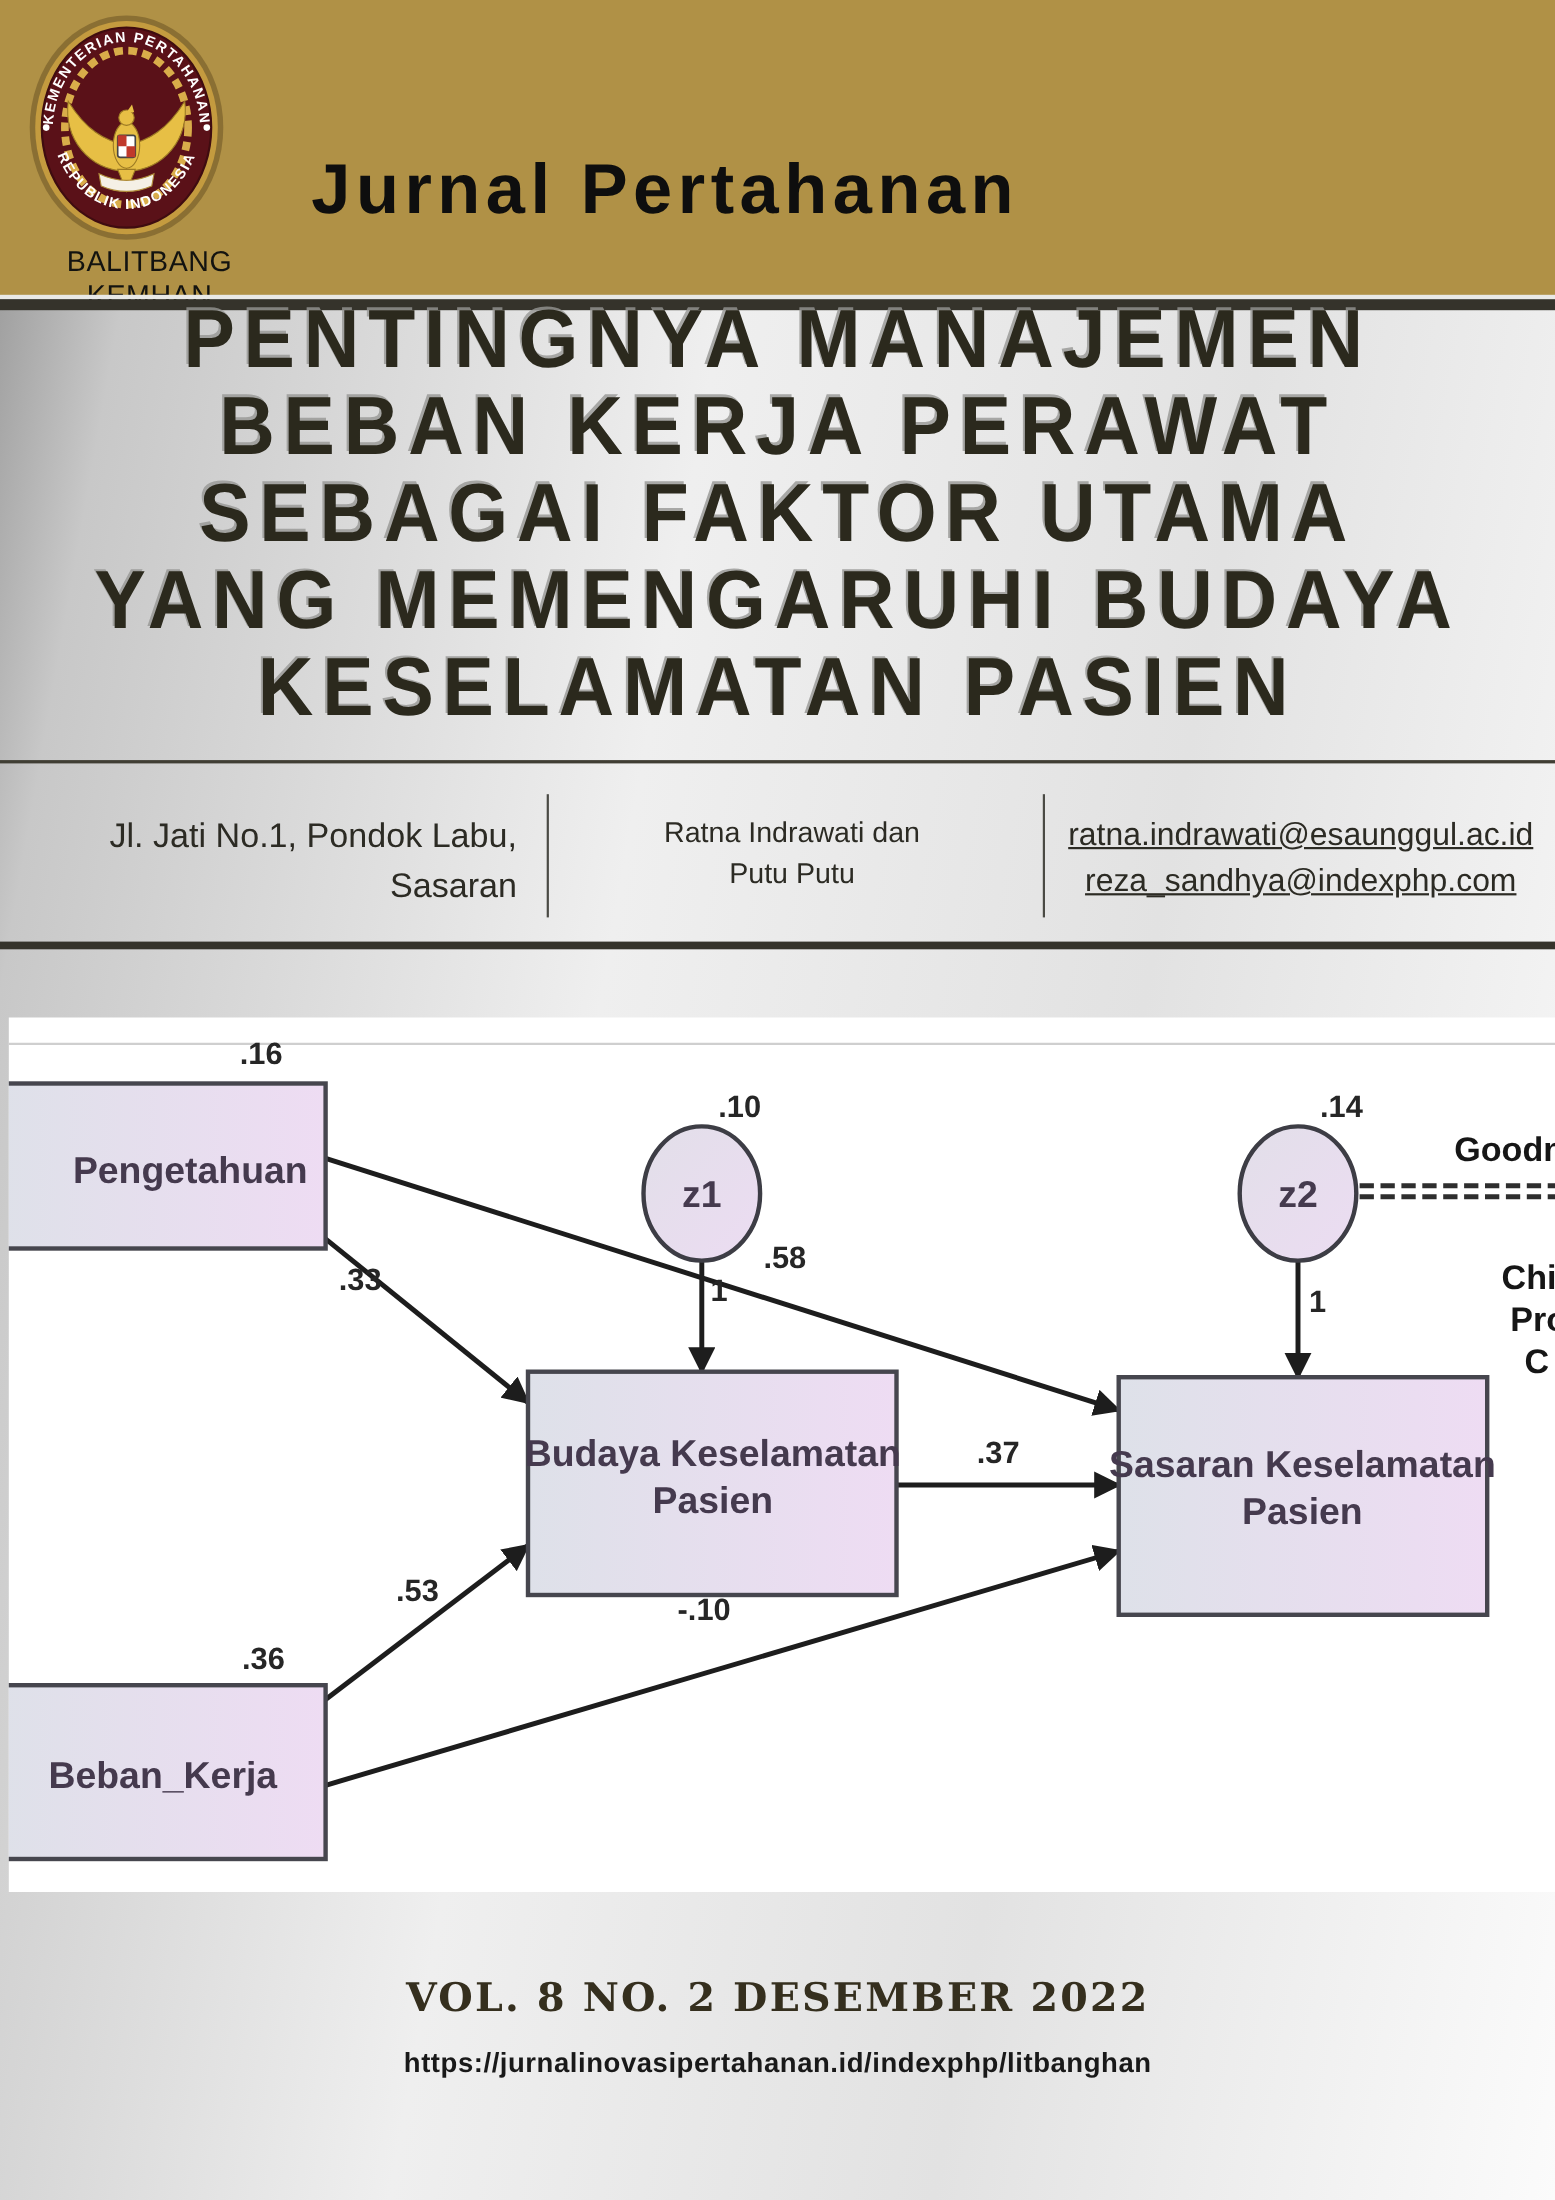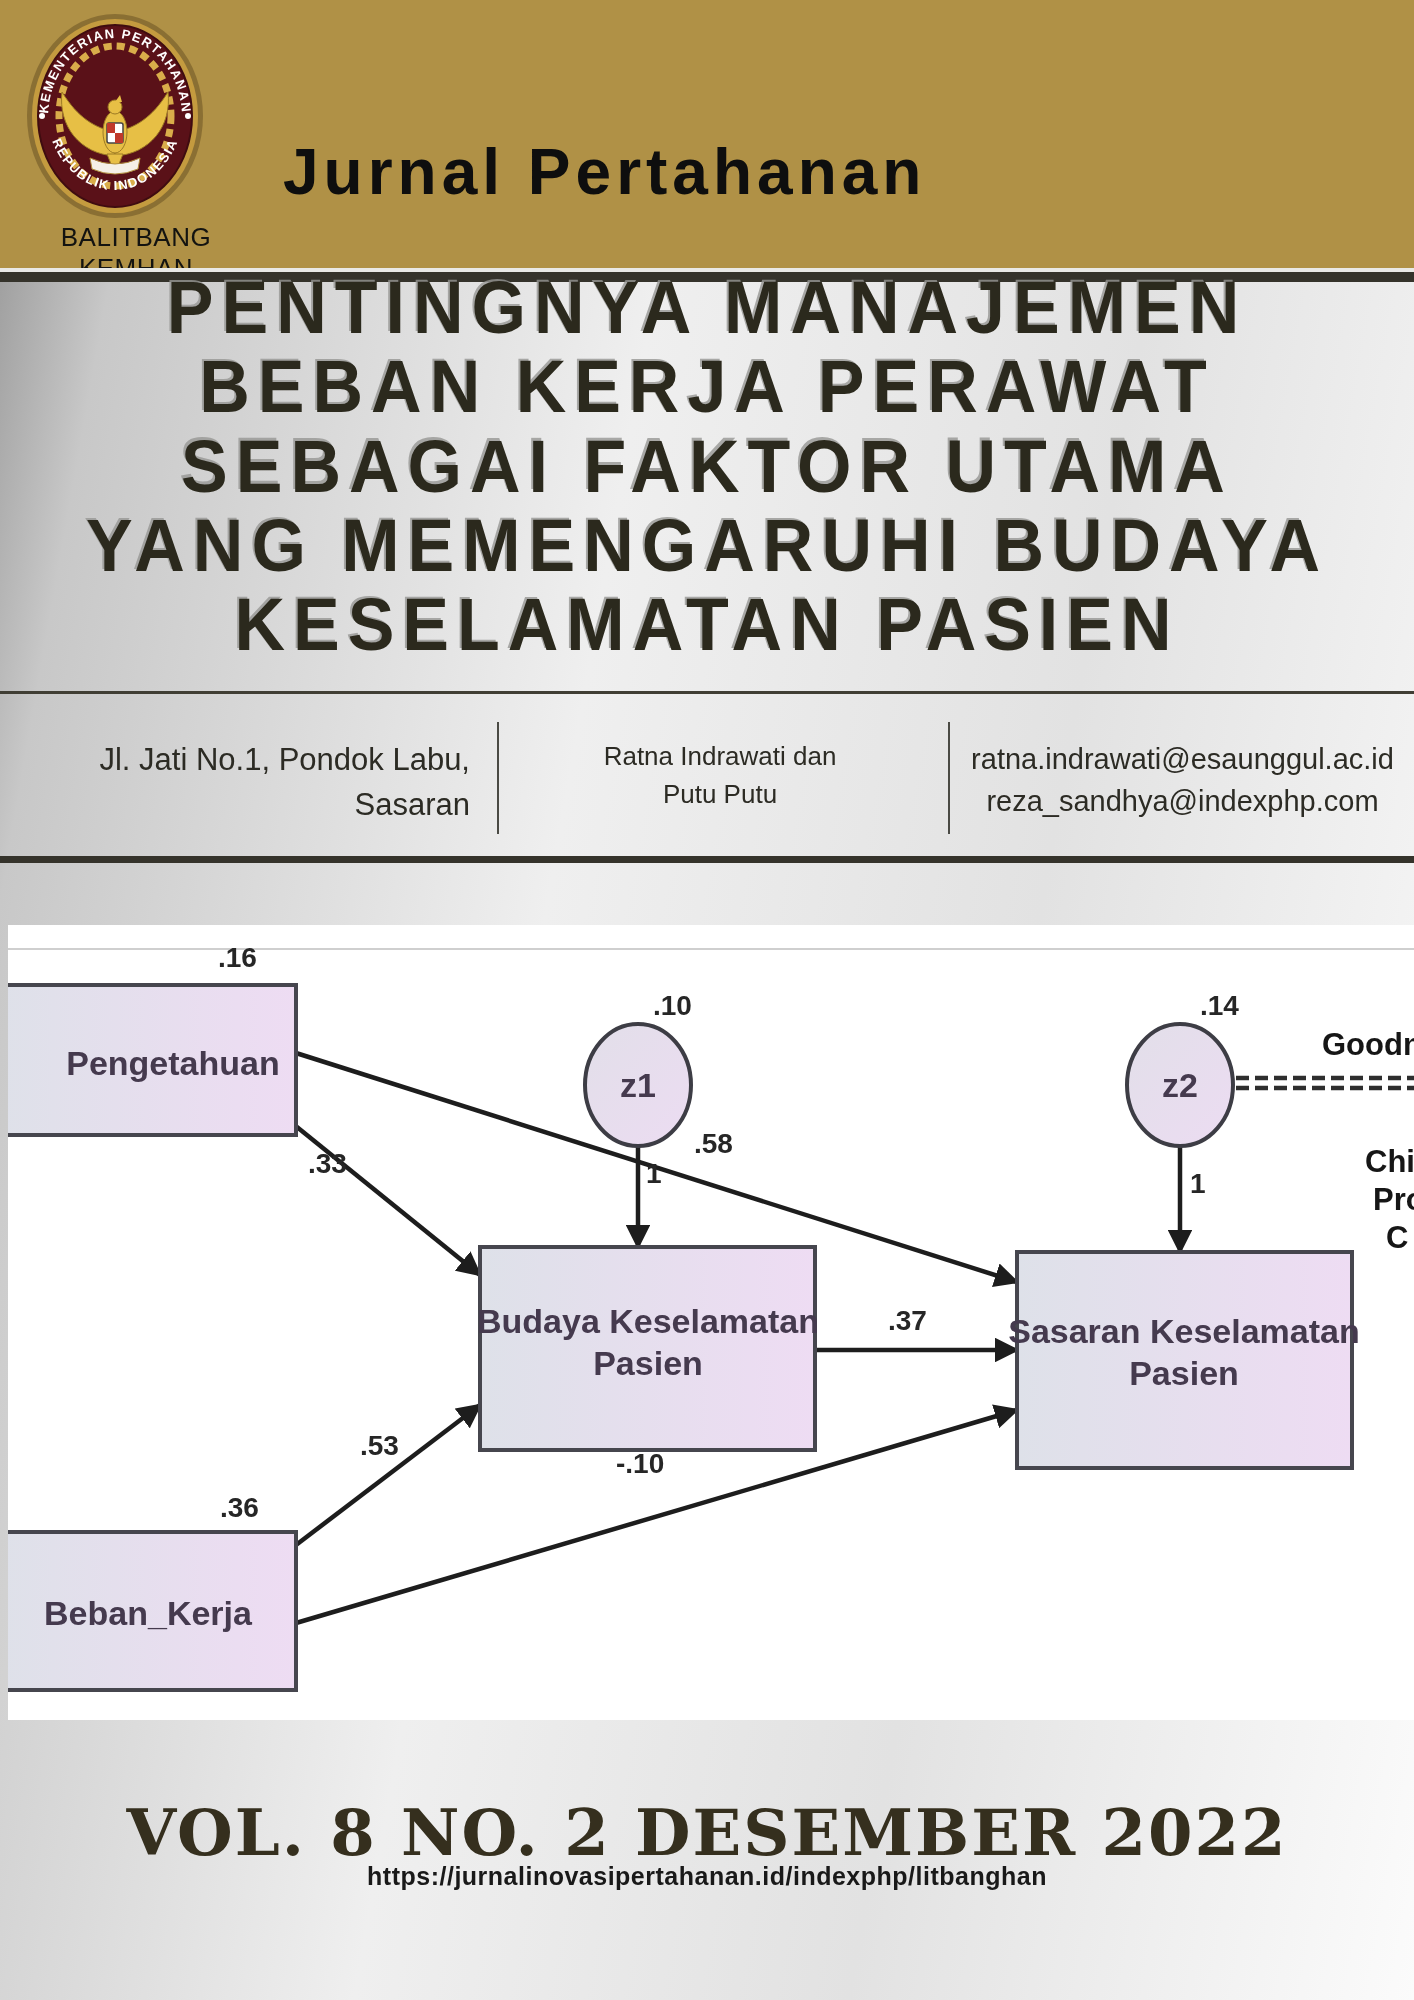--- a/index.html
+++ b/index.html
@@ -26,37 +26,37 @@
   .title-line{font-size:70px;font-weight:bold;line-height:74px;letter-spacing:8px;
               color:#2b291d;text-shadow:-2px -2px 0 rgba(150,150,148,.8);}
 
   .rule-thin{position:absolute;left:0;top:691px;width:1414px;height:3px;background:#403e34;}
   .rule-thick{position:absolute;left:0;top:856px;width:1414px;height:7px;background:#35332b;}
 
   
   .info-col{position:absolute;top:738px;text-align:center;color:#2c2b24;line-height:1.45;}
   .info-address{left:30px;width:440px;font-size:31px;text-align:right;}
   .info-authors{left:515px;width:410px;font-size:26px;}
-  .info-emails{left:955px;width:455px;font-size:29px;}
+  .info-emails{left:955px;width:455px;font-size:29px;text-decoration:underline;}
   .v-div{position:absolute;top:722px;width:2px;height:112px;background:#4a4a44;}
   .v-div1{left:497px;} .v-div2{left:948px;}
 
   
   .diagram{position:absolute;left:8px;top:925px;background:#ffffff;}
   .node-label{font-family:"Liberation Sans",sans-serif;font-size:34px;font-weight:bold;fill:#453a4e;}
   .coef{font-family:"Liberation Sans",sans-serif;font-size:28px;font-weight:bold;fill:#262626;}
   .fit-text{font-family:"Liberation Sans",sans-serif;font-size:31px;font-weight:bold;fill:#161616;}
   .edge{stroke:#1d1d1d;stroke-width:4.5;fill:none;}
   .nodebox{fill:url(#boxg);stroke:#46464e;stroke-width:4;}
   .nodecirc{fill:url(#circg);stroke:#3d3d45;stroke-width:4;}
 
   
   .footer-vol{position:absolute;left:0;top:1795px;width:1414px;text-align:center;
               font-family:"DejaVu Serif","Liberation Serif",serif;font-weight:bold;
-              font-size:64px;letter-spacing:2px;color:#352f1e;}
+              font-size:36px;letter-spacing:2px;color:#352f1e;}
   .footer-url{position:absolute;left:0;top:1862px;width:1414px;text-align:center;
               font-size:25px;letter-spacing:.5px;color:#191919;font-weight:bold;}
 
   .emblem-arc-text{font-family:"Liberation Sans",sans-serif;font-size:13px;font-weight:bold;
                    fill:#ffffff;letter-spacing:1.5px;}
 </style>
 </head>
 <body>
 
 <div class="page">

